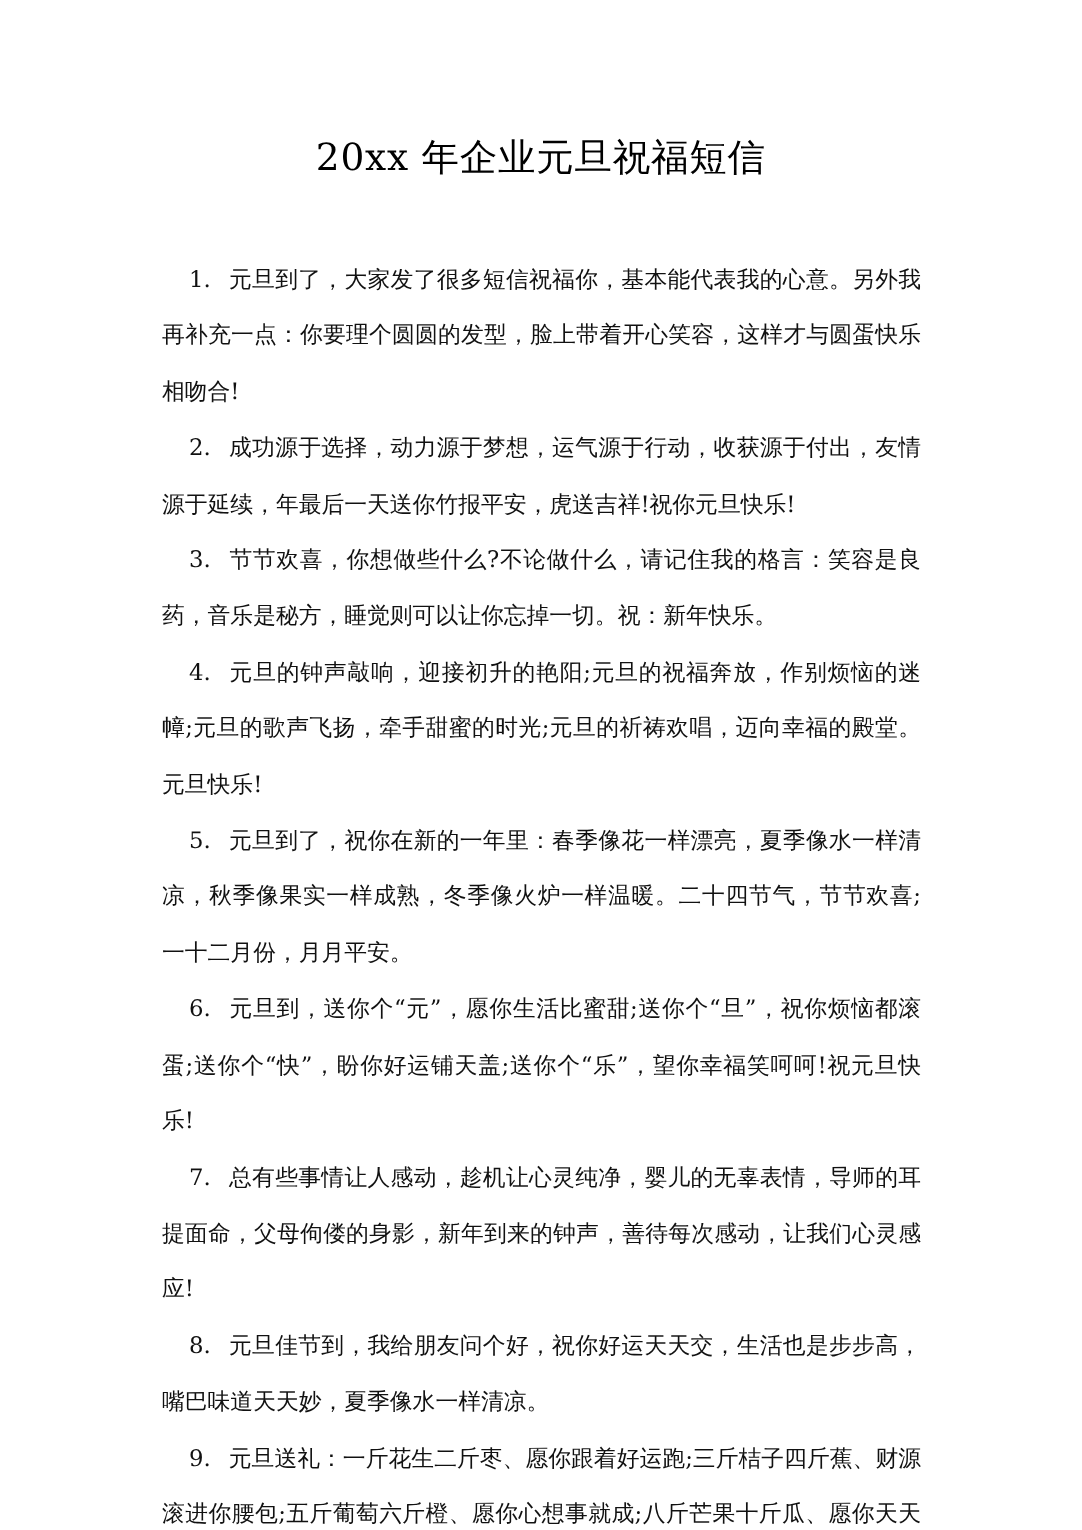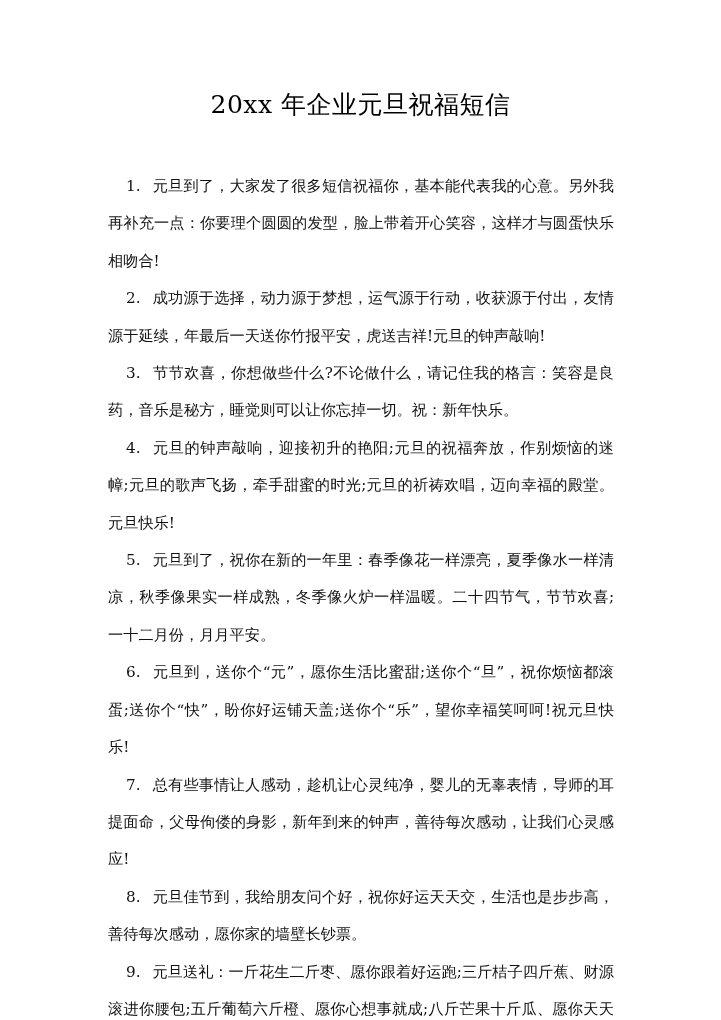--- a/index.html
+++ b/index.html
@@ -14,23 +14,23 @@
   .para .num { padding-left: 18px; margin-right: 12px; }
 </style>
 </head>
 <body>
 
 <div class="page">
   <div class="title">20xx 年企业元旦祝福短信</div>
 
   <div class="body">
     <p class="para"><span class="num">1.</span><span>元旦到了，大家发了很多短信祝福你，基本能代表我的心意。另外我再补充一点：你要理个圆圆的发型，脸上带着开心笑容，这样才与圆蛋快乐相吻合!</span></p>
-    <p class="para"><span class="num">2.</span><span>成功源于选择，动力源于梦想，运气源于行动，收获源于付出，友情源于延续，年最后一天送你竹报平安，虎送吉祥!元旦的钟声敲响!</span></p>
+    <p class="para"><span class="num">2.</span><span>成功源于选择，动力源于梦想，运气源于行动，收获源于付出，友情源于延续，年最后一天送你竹报平安，虎送吉祥!祝你元旦快乐!</span></p>
     <p class="para"><span class="num">3.</span><span>节节欢喜，你想做些什么?不论做什么，请记住我的格言：笑容是良药，音乐是秘方，睡觉则可以让你忘掉一切。祝：新年快乐。</span></p>
     <p class="para"><span class="num">4.</span><span>元旦的钟声敲响，迎接初升的艳阳;元旦的祝福奔放，作别烦恼的迷幛;元旦的歌声飞扬，牵手甜蜜的时光;元旦的祈祷欢唱，迈向幸福的殿堂。元旦快乐!</span></p>
     <p class="para"><span class="num">5.</span><span>元旦到了，祝你在新的一年里：春季像花一样漂亮，夏季像水一样清凉，秋季像果实一样成熟，冬季像火炉一样温暖。二十四节气，节节欢喜;一十二月份，月月平安。</span></p>
     <p class="para"><span class="num">6.</span><span>元旦到，送你个“元”，愿你生活比蜜甜;送你个“旦”，祝你烦恼都滚蛋;送你个“快”，盼你好运铺天盖;送你个“乐”，望你幸福笑呵呵!祝元旦快乐!</span></p>
     <p class="para"><span class="num">7.</span><span>总有些事情让人感动，趁机让心灵纯净，婴儿的无辜表情，导师的耳提面命，父母佝偻的身影，新年到来的钟声，善待每次感动，让我们心灵感应!</span></p>
-    <p class="para"><span class="num">8.</span><span>元旦佳节到，我给朋友问个好，祝你好运天天交，生活也是步步高，善待每次感动，愿你家的墙壁长钞票。</span></p>
+    <p class="para"><span class="num">8.</span><span>元旦佳节到，我给朋友问个好，祝你好运天天交，生活也是步步高，嘴巴味道天天妙，夏季像水一样清凉。</span></p>
     <p class="para"><span class="num">9.</span><span>元旦送礼：一斤花生二斤枣、愿你跟着好运跑;三斤桔子四斤蕉、财源滚进你腰包;五斤葡萄六斤橙、愿你心想事就成;八斤芒果十斤瓜、愿你天天乐开花。</span></p>
 
   </div>
 </div>
 
 </body></html>

